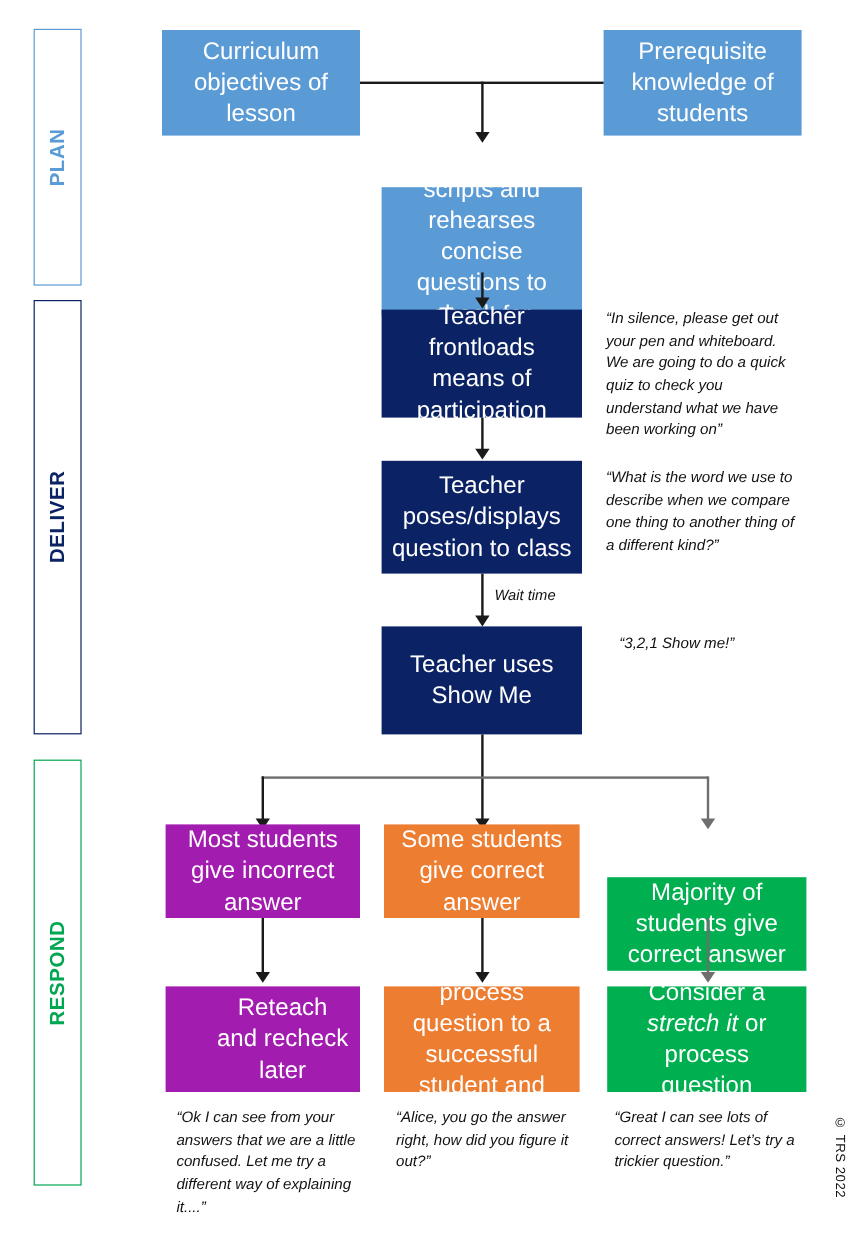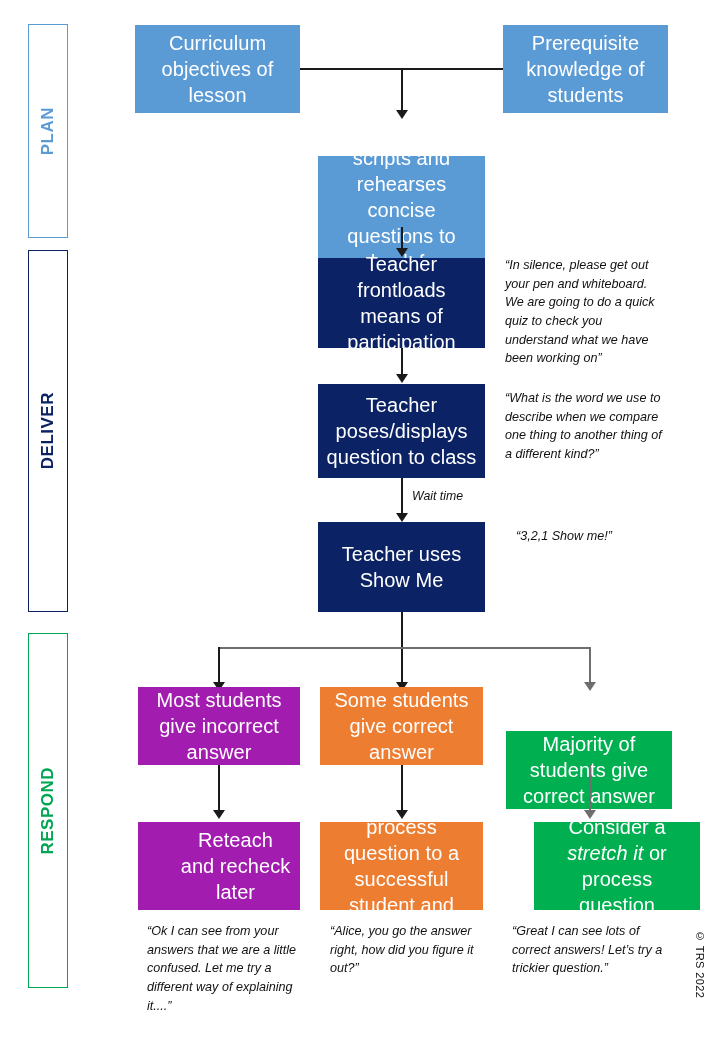--- a/index.html
+++ b/index.html
@@ -208,21 +208,21 @@
   <div class="arrowhead grey" style="left:584px; top:810px;"></div>
 
   <div class="node red" style="left:138px; top:822px; width:162px; height:88px;padding-left:41px;">
     <span class="node-text">Reteach and recheck later</span>
   </div>
 
   <div class="node orange" style="left:320px; top:822px; width:163px; height:88px;">
     <span class="node-text">Remind or ask a process question to a successful student and recheck later</span>
   </div>
 
-  <div class="node green" style="left:506px; top:822px; width:166px; height:88px;margin-left:28px;">
+  <div class="node green" style="left:506px; top:822px; width:166px; height:88px;">
     <span class="node-text"><span>Consider a </span><em>stretch it</em><span> or process question</span></span>
   </div>
 
   <div class="quote" style="left:147px; top:922px; width:150px;">“Ok I can see from your answers that we are a little confused.  Let me try a different  way of explaining it....”</div>
 
   <div class="quote" style="left:330px; top:922px; width:150px;">“Alice, you go the answer right, how did you figure it out?”</div>
 
   <div class="quote" style="left:512px; top:922px; width:152px;">“Great I can see lots of correct answers! Let’s try a trickier question.”</div>
 
   <div class="copyright" style="left:694px; top:930px;">© TRS 2022</div>

